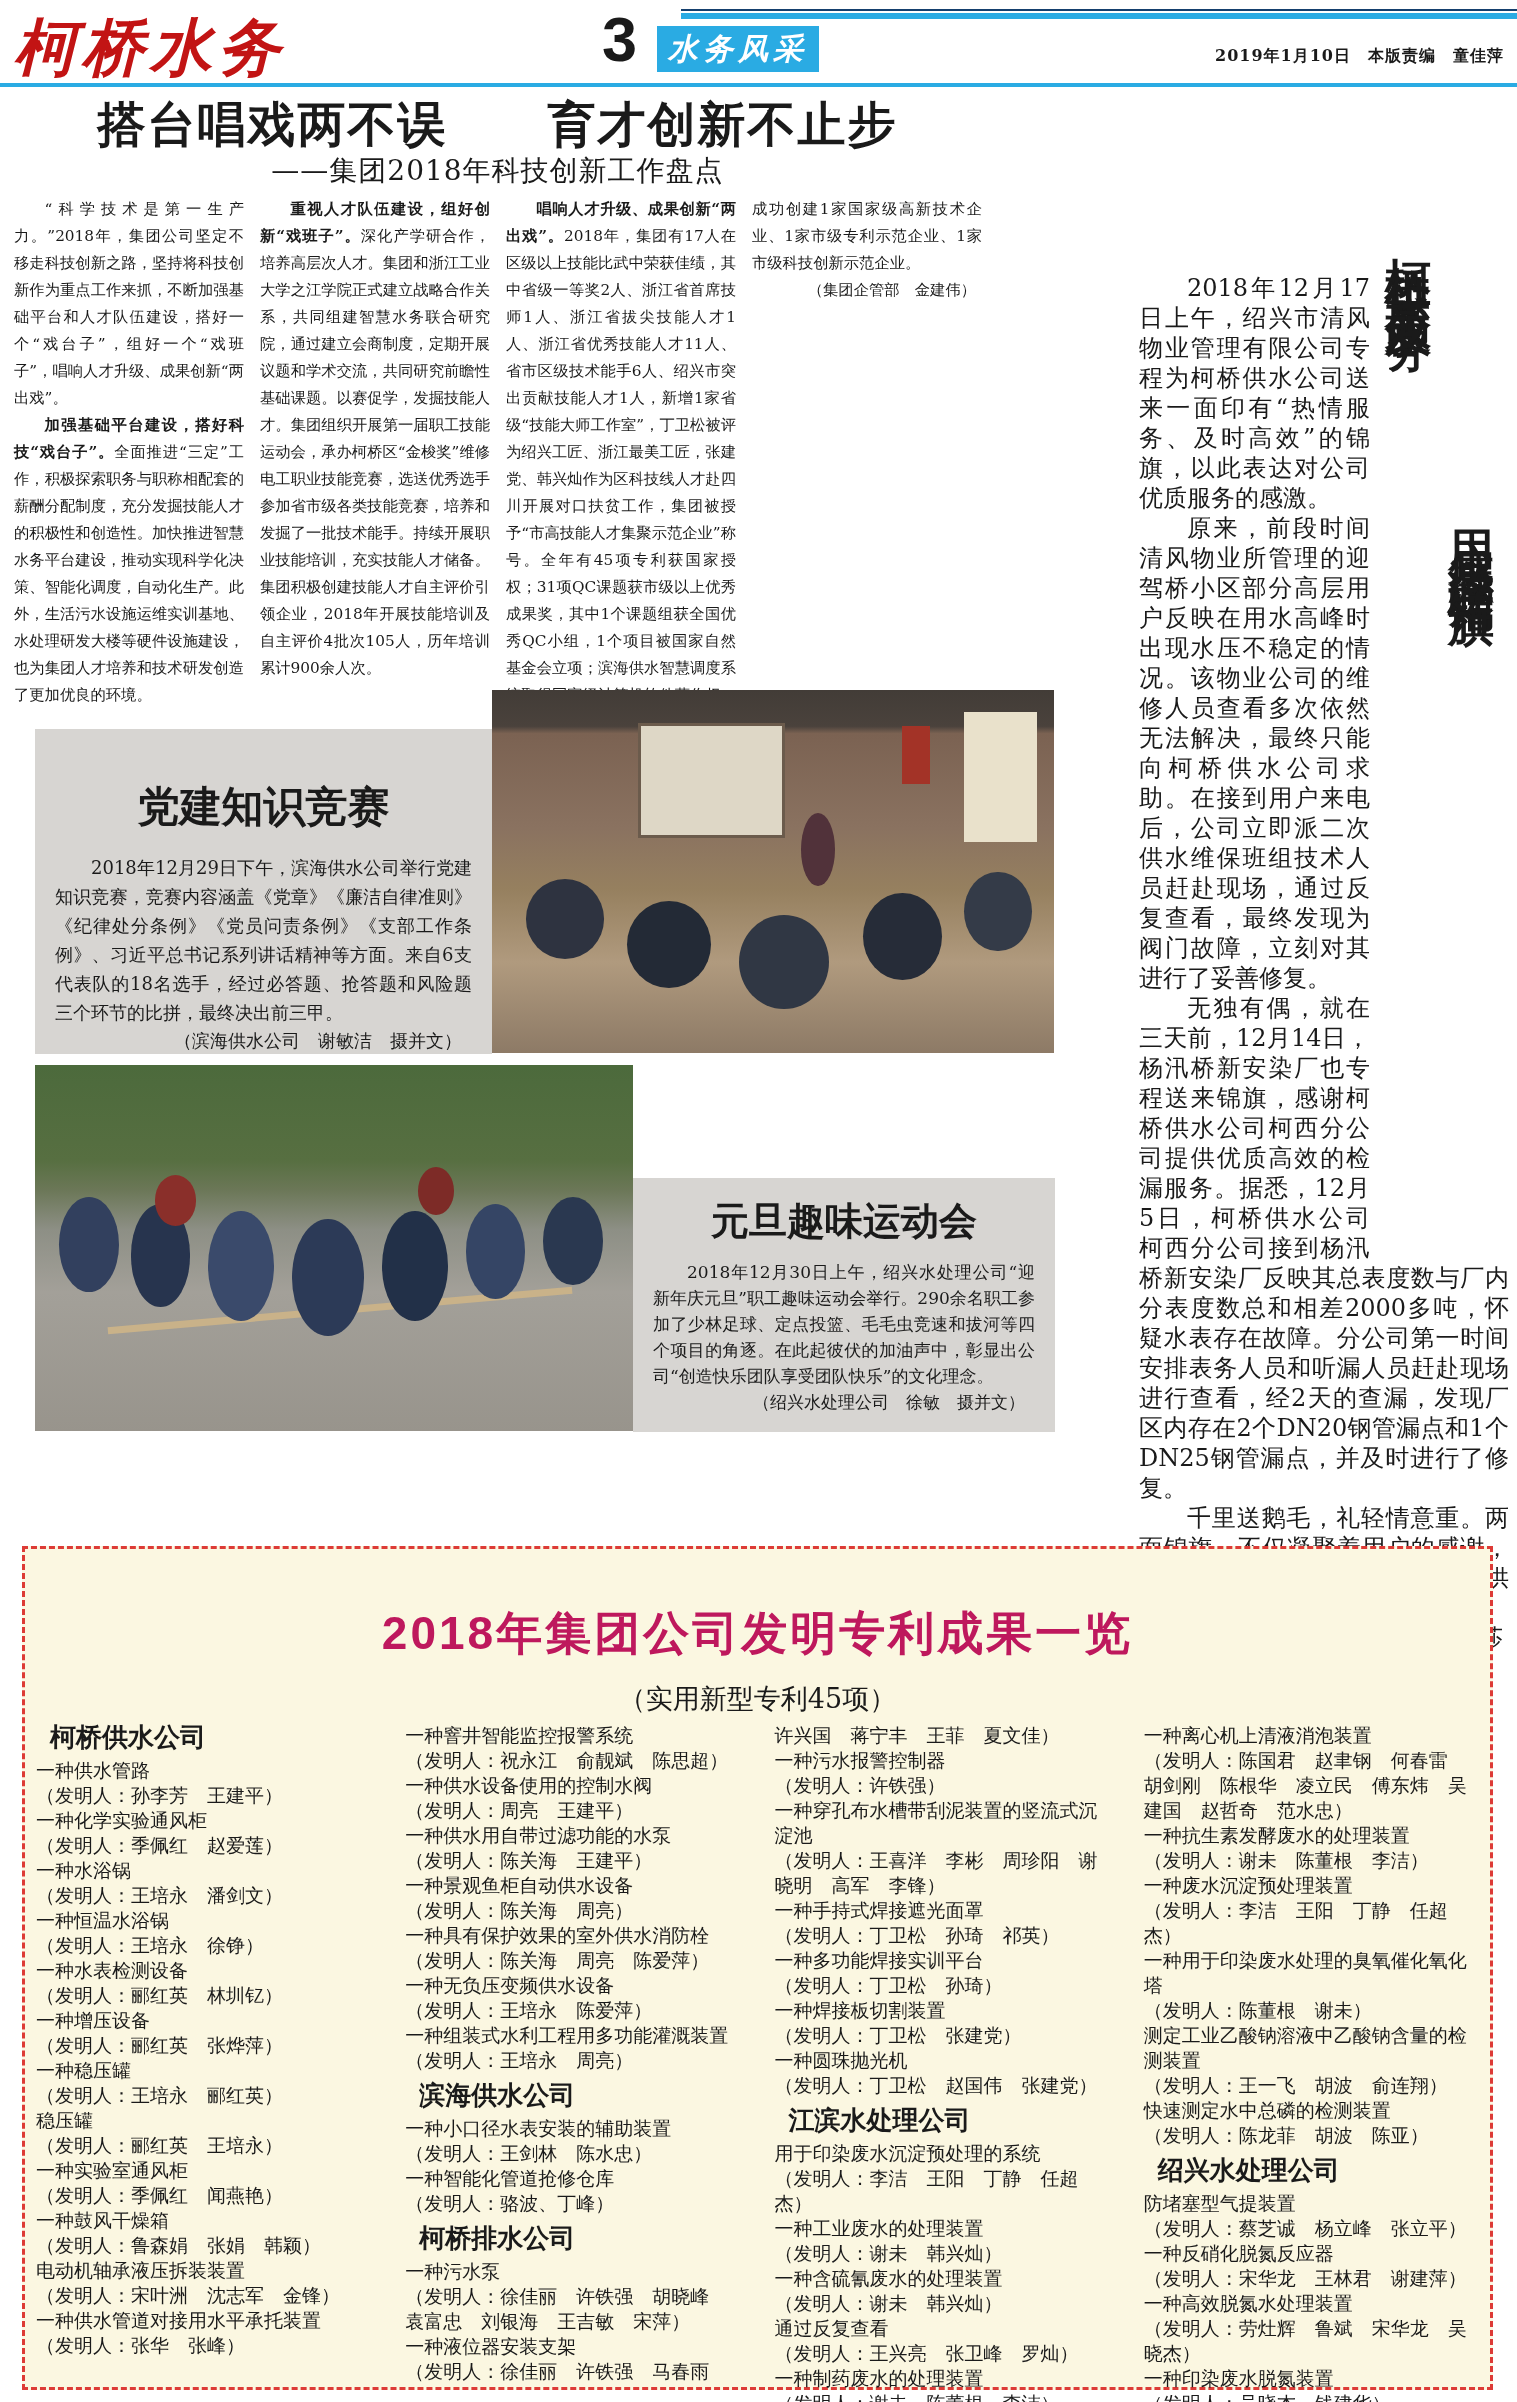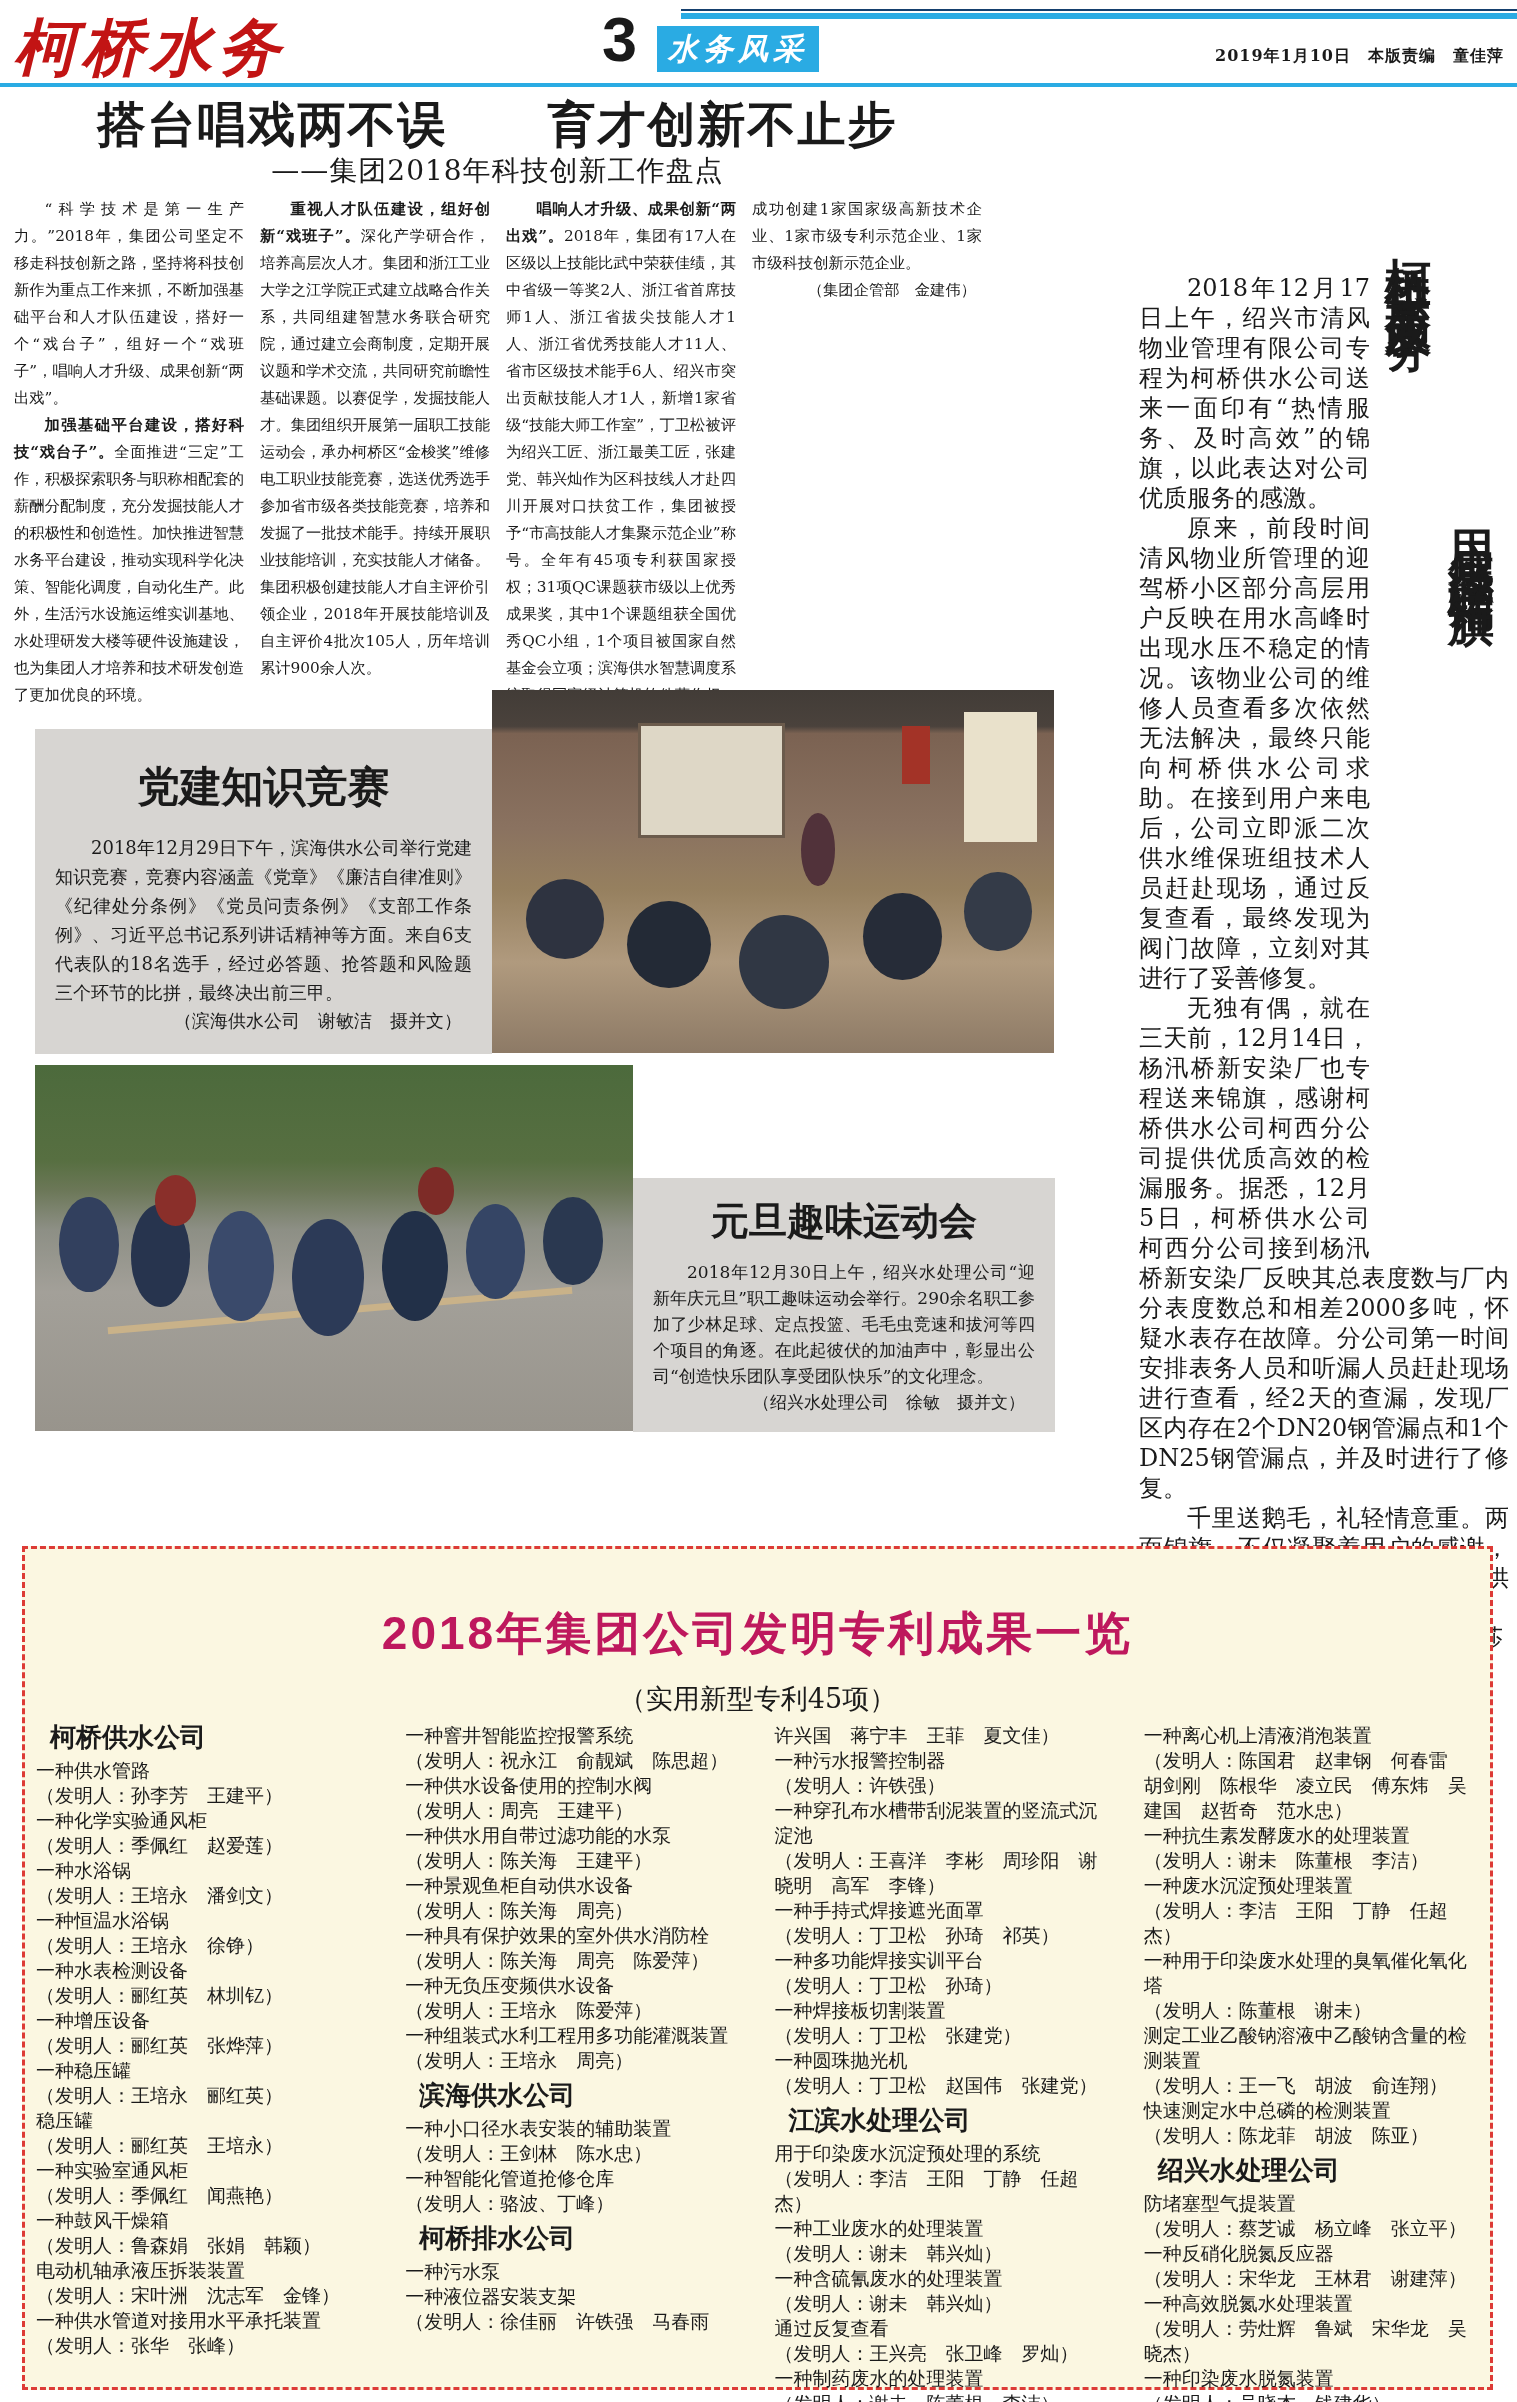--- a/index.html
+++ b/index.html
@@ -31,21 +31,21 @@
   .title-spacer{float:right;width:139px;height:966px;}
   .vtitle{writing-mode:vertical-rl;font-size:46px;font-weight:bold;letter-spacing:10px;
           font-family:"Liberation Sans",sans-serif;line-height:1.15;}
   .vt1{left:1382px;top:220px;}
   .vt2{left:1445px;top:493px;}
   
   .graybox{background:#d7d5d2;}
   .box1{left:35px;top:729px;width:457px;height:325px;}
   .box2{left:633px;top:1178px;width:422px;height:254px;}
   .gb-title{text-align:center;font-weight:bold;font-family:"Liberation Sans",sans-serif;margin:0;}
-  .box1 .gb-title{font-size:42px;padding-top:30px;}
+  .box1 .gb-title{font-size:42px;padding-top:30px;margin-top:20px;}
   .box2 .gb-title{font-size:38px;padding-top:18px;}
   .gb-body{margin:18px 20px 0 20px;text-align:justify;text-indent:2em;}
   .box1 .gb-body{font-size:18px;line-height:29px;}
   .box2 .gb-body{font-size:17px;line-height:26px;margin-top:12px;}
   .gb-byline{text-align:right;margin:2px 30px 0 0;}
   .box1 .gb-byline{font-size:18px;}
   .box2 .gb-byline{font-size:17px;}
   
   .photo{overflow:hidden;}
   .photo1{left:492px;top:690px;width:562px;height:363px;
@@ -189,20 +189,21 @@
         <div class="pinv">（发明人：王培永　陈爱萍）</div>
         <div class="pname">一种组装式水利工程用多功能灌溉装置</div>
         <div class="pinv">（发明人：王培永　周亮）</div>
         <div class="pheader">滨海供水公司</div>
         <div class="pname">一种小口径水表安装的辅助装置</div>
         <div class="pinv">（发明人：王剑林　陈水忠）</div>
         <div class="pname">一种智能化管道抢修仓库</div>
         <div class="pinv">（发明人：骆波、丁峰）</div>
         <div class="pheader">柯桥排水公司</div>
         <div class="pname">一种污水泵</div>
+        <div class="pinv">（发明人：徐佳丽　许铁强　胡晓峰　袁富忠　刘银海　王吉敏　宋萍）</div>
         <div class="pname">一种液位器安装支架</div>
         <div class="pinv">（发明人：徐佳丽　许铁强　马春雨</div>
       </div>
       <div class="pcol pcol3">
         <div class="pcont">许兴国　蒋宁丰　王菲　夏文佳）</div>
         <div class="pname">一种污水报警控制器</div>
         <div class="pinv">（发明人：许铁强）</div>
         <div class="pname">一种穿孔布水槽带刮泥装置的竖流式沉淀池</div>
         <div class="pinv">（发明人：王喜洋　李彬　周珍阳　谢晓明　高军　李锋）</div>
         <div class="pname">一种手持式焊接遮光面罩</div>

